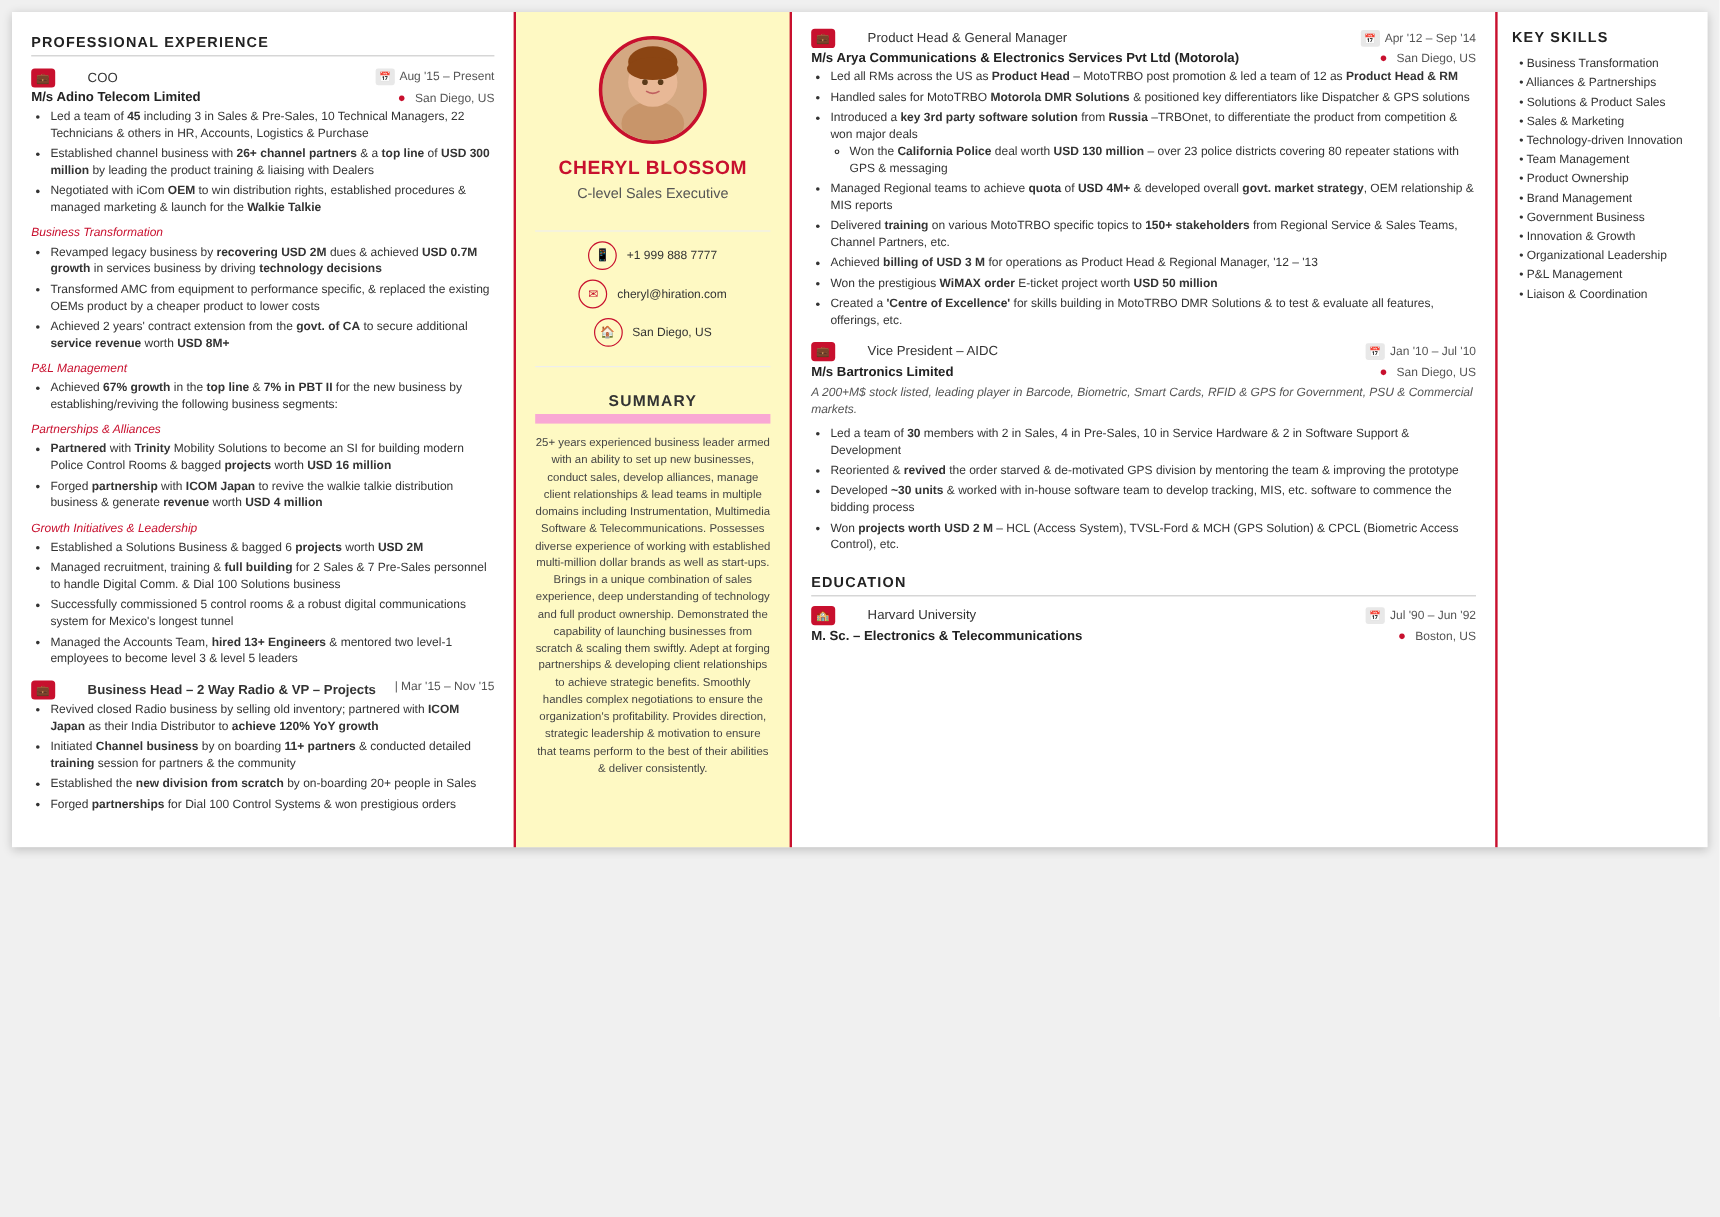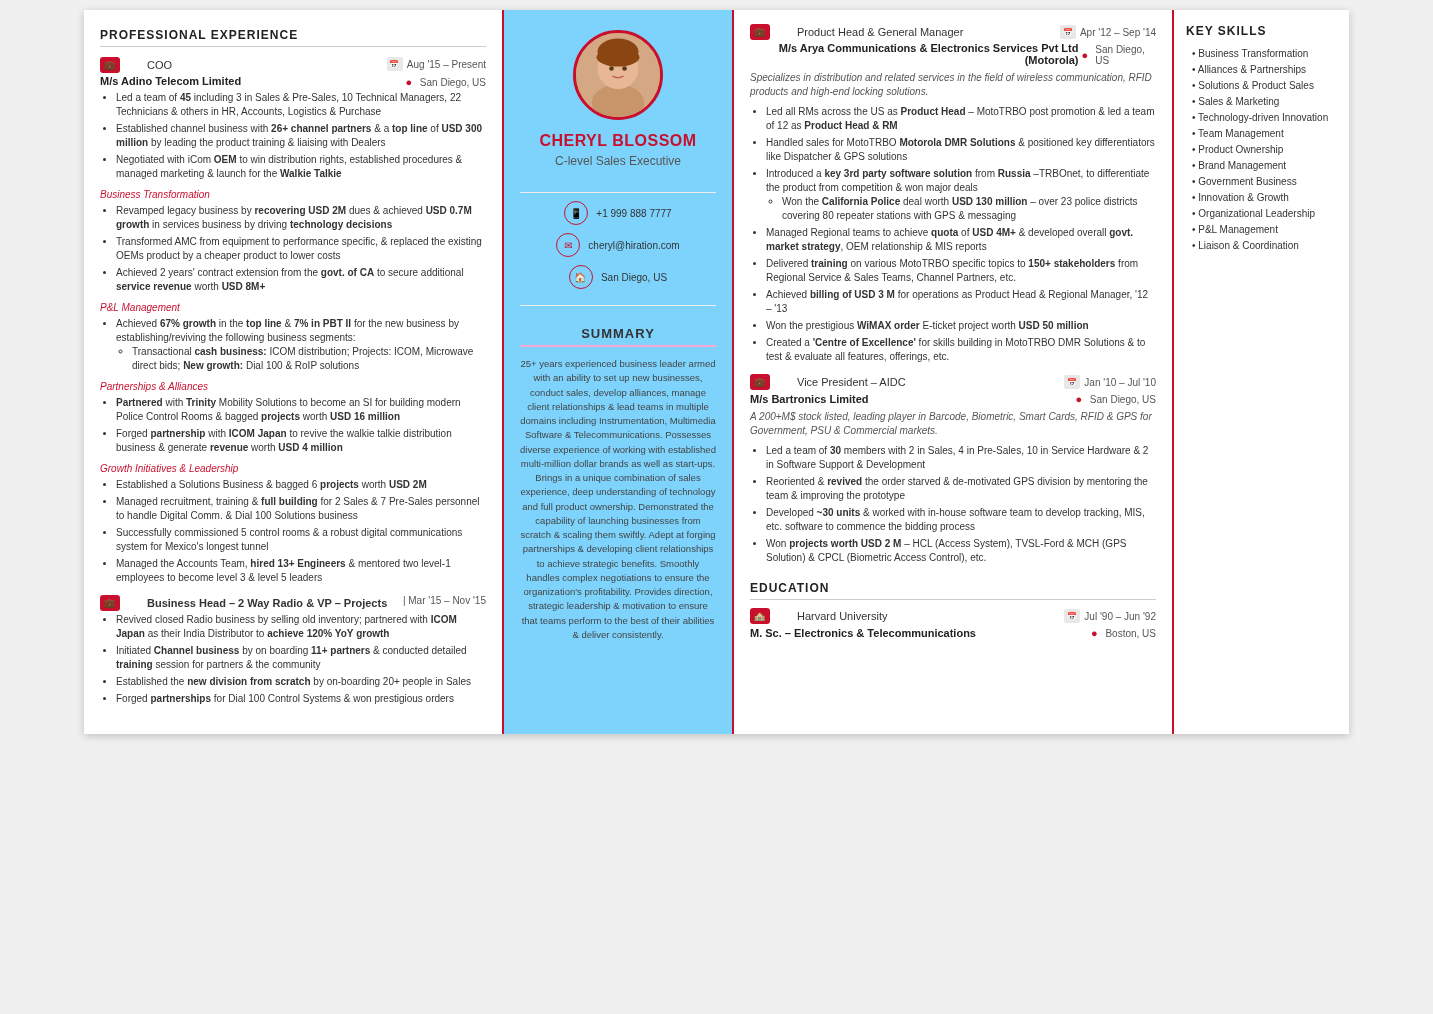--- a/index.html
+++ b/index.html
@@ -7,21 +7,21 @@
       font-family: Arial, sans-serif;
       font-size: 11px;
       background: #f0f0f0;
       display: flex;
       justify-content: center;
       align-items: flex-start;
       padding: 10px;
     }
     .resume-wrapper {
       display: flex;
-      width: 1265px;
+      width: 1413px;
       background: white;
       box-shadow: 0 2px 8px rgba(0,0,0,0.2);
     }
     
     .left-panel {
       width: 420px;
       min-width: 420px;
       padding: 18px 16px;
       border-right: 2px solid #c8102e;
     }
@@ -138,21 +138,21 @@
       margin-bottom: 2px;
       line-height: 1.4;
     }
     .job-block {
       margin-bottom: 10px;
     }
     
     .middle-panel {
       width: 230px;
       min-width: 230px;
-      background: #7dd3fc;
+      background: #fef9c3;
       border-right: 2px solid #c8102e;
       display: flex;
       flex-direction: column;
       align-items: center;
       padding: 20px 16px;
     }
     .avatar-container {
       width: 90px;
       height: 90px;
       border-radius: 50%;
@@ -205,21 +205,21 @@
       justify-content: center;
       font-size: 10px;
       color: #c8102e;
       flex-shrink: 0;
     }
     .summary-title {
       font-size: 13px;
       font-weight: bold;
       color: #333;
       letter-spacing: 1px;
-      border-bottom: 2px solid #f9a8d4;
+      border-bottom: 8px solid #f9a8d4;
       width: 100%;
       padding-bottom: 4px;
       margin: 12px 0 10px 0;
       text-align: center;
     }
     .summary-text {
       font-size: 9.5px;
       color: #444;
       line-height: 1.5;
       text-align: center;
@@ -315,23 +315,20 @@
       <div class="sub-section-label">Business Transformation</div>
       <ul class="bullet-list">
         <li>Revamped legacy business by <strong>recovering USD 2M</strong> dues &amp; achieved <strong>USD 0.7M growth</strong> in services business by driving <strong>technology decisions</strong></li>
         <li>Transformed AMC from equipment to performance specific, &amp; replaced the existing OEMs product by a cheaper product to lower costs</li>
         <li>Achieved 2 years' contract extension from the <strong>govt. of CA</strong> to secure additional <strong>service revenue</strong> worth <strong>USD 8M+</strong></li>
       </ul>
 
       <div class="sub-section-label">P&amp;L Management</div>
       <ul class="bullet-list">
         <li>Achieved <strong>67% growth</strong> in the <strong>top line</strong> &amp; <strong>7% in PBT II</strong> for the new business by establishing/reviving the following business segments:
-          <ul class="sub-bullet-list">
-            <li>Transactional <strong>cash business:</strong> ICOM distribution; Projects: ICOM, Microwave direct bids; <strong>New growth:</strong> Dial 100 &amp; RoIP solutions</li>
-          </ul>
         </li>
       </ul>
 
       <div class="sub-section-label">Partnerships &amp; Alliances</div>
       <ul class="bullet-list">
         <li><strong>Partnered</strong> with <strong>Trinity</strong> Mobility Solutions to become an SI for building modern Police Control Rooms &amp; bagged <strong>projects</strong> worth <strong>USD 16 million</strong></li>
         <li>Forged <strong>partnership</strong> with <strong>ICOM Japan</strong> to revive the walkie talkie distribution business &amp; generate <strong>revenue</strong> worth <strong>USD 4 million</strong></li>
       </ul>
 
       <div class="sub-section-label">Growth Initiatives &amp; Leadership</div>
@@ -416,21 +413,20 @@
           <span>Apr '12 – Sep '14</span>
         </div>
       </div>
       <div class="right-job-header">
         <div class="company-name">M/s Arya Communications &amp; Electronics Services Pvt Ltd (Motorola)</div>
         <div class="location-row">
           <span class="pin-icon">●</span>
           <span>San Diego, US</span>
         </div>
       </div>
-      <p class="company-desc">Specializes in distribution and related services in the field of wireless communication, RFID products and high-end locking solutions.</p>
 
       <ul class="bullet-list">
         <li>Led all RMs across the US as <strong>Product Head</strong> – MotoTRBO post promotion &amp; led a team of 12 as <strong>Product Head &amp; RM</strong></li>
         <li>Handled sales for MotoTRBO <strong>Motorola DMR Solutions</strong> &amp; positioned key differentiators like Dispatcher &amp; GPS solutions</li>
         <li>Introduced a <strong>key 3rd party software solution</strong> from <strong>Russia</strong> –TRBOnet, to differentiate the product from competition &amp; won major deals
           <ul class="sub-bullet-list">
             <li>Won the <strong>California Police</strong> deal worth <strong>USD 130 million</strong> – over 23 police districts covering 80 repeater stations with GPS &amp; messaging</li>
           </ul>
         </li>
         <li>Managed Regional teams to achieve <strong>quota</strong> of <strong>USD 4M+</strong> &amp; developed overall <strong>govt. market strategy</strong>, OEM relationship &amp; MIS reports</li>

